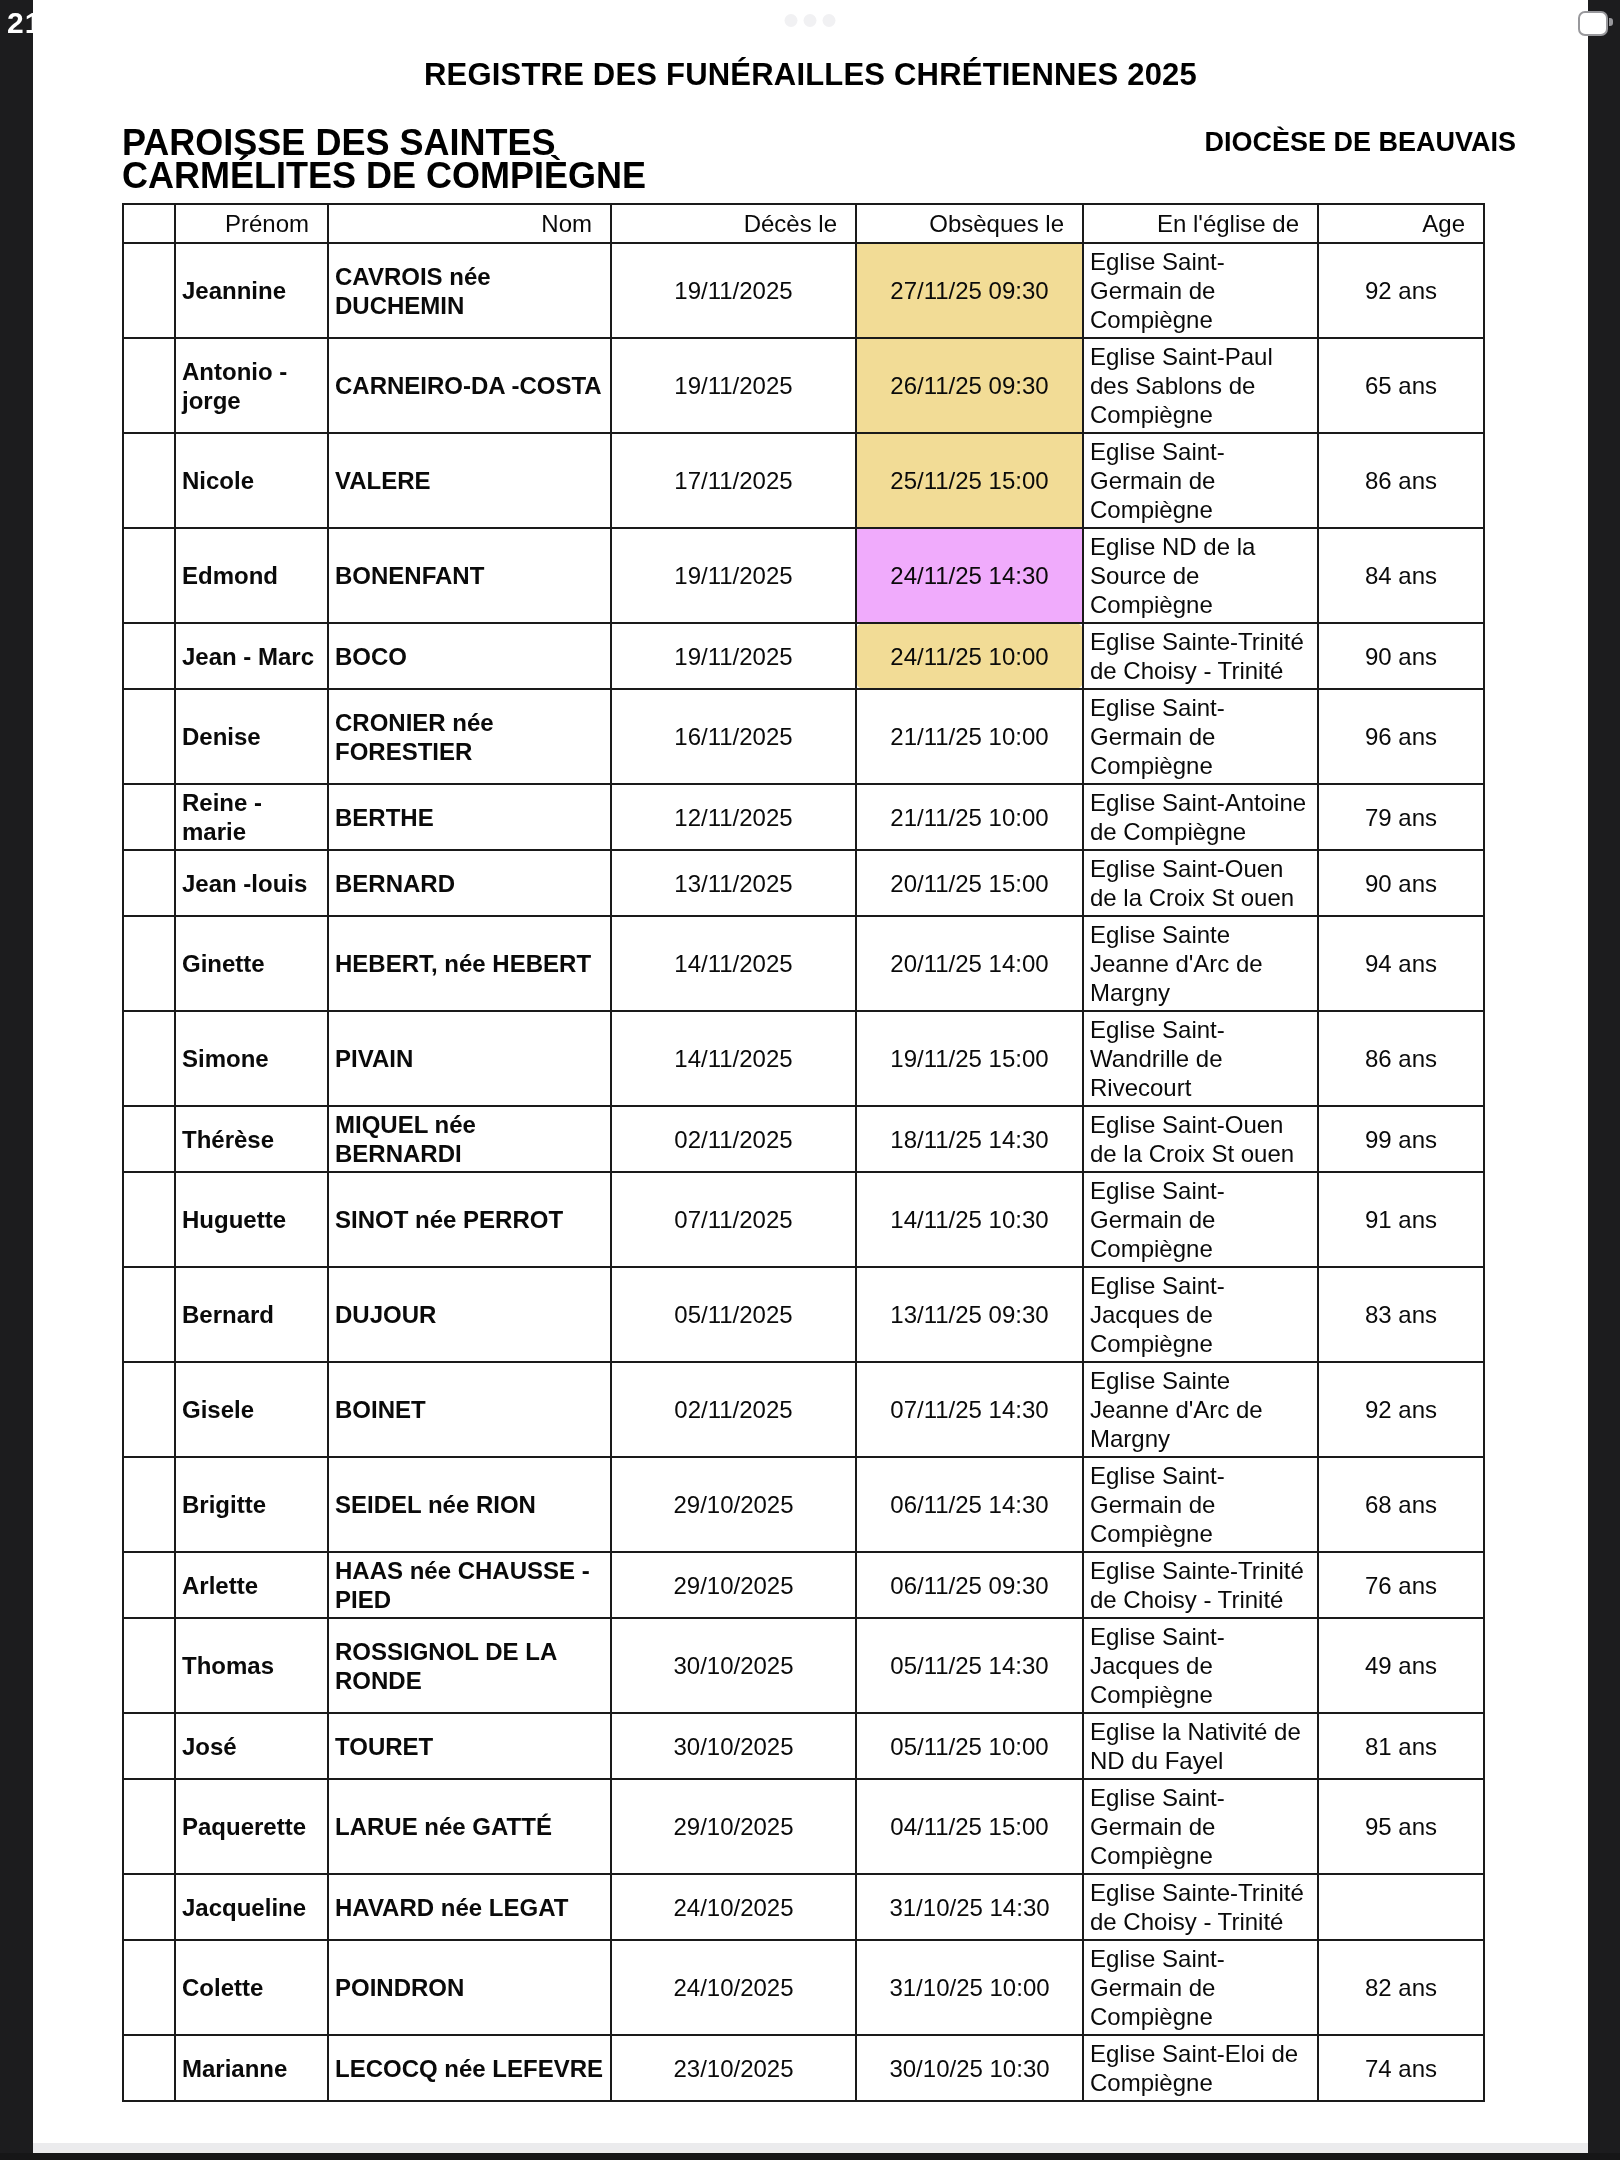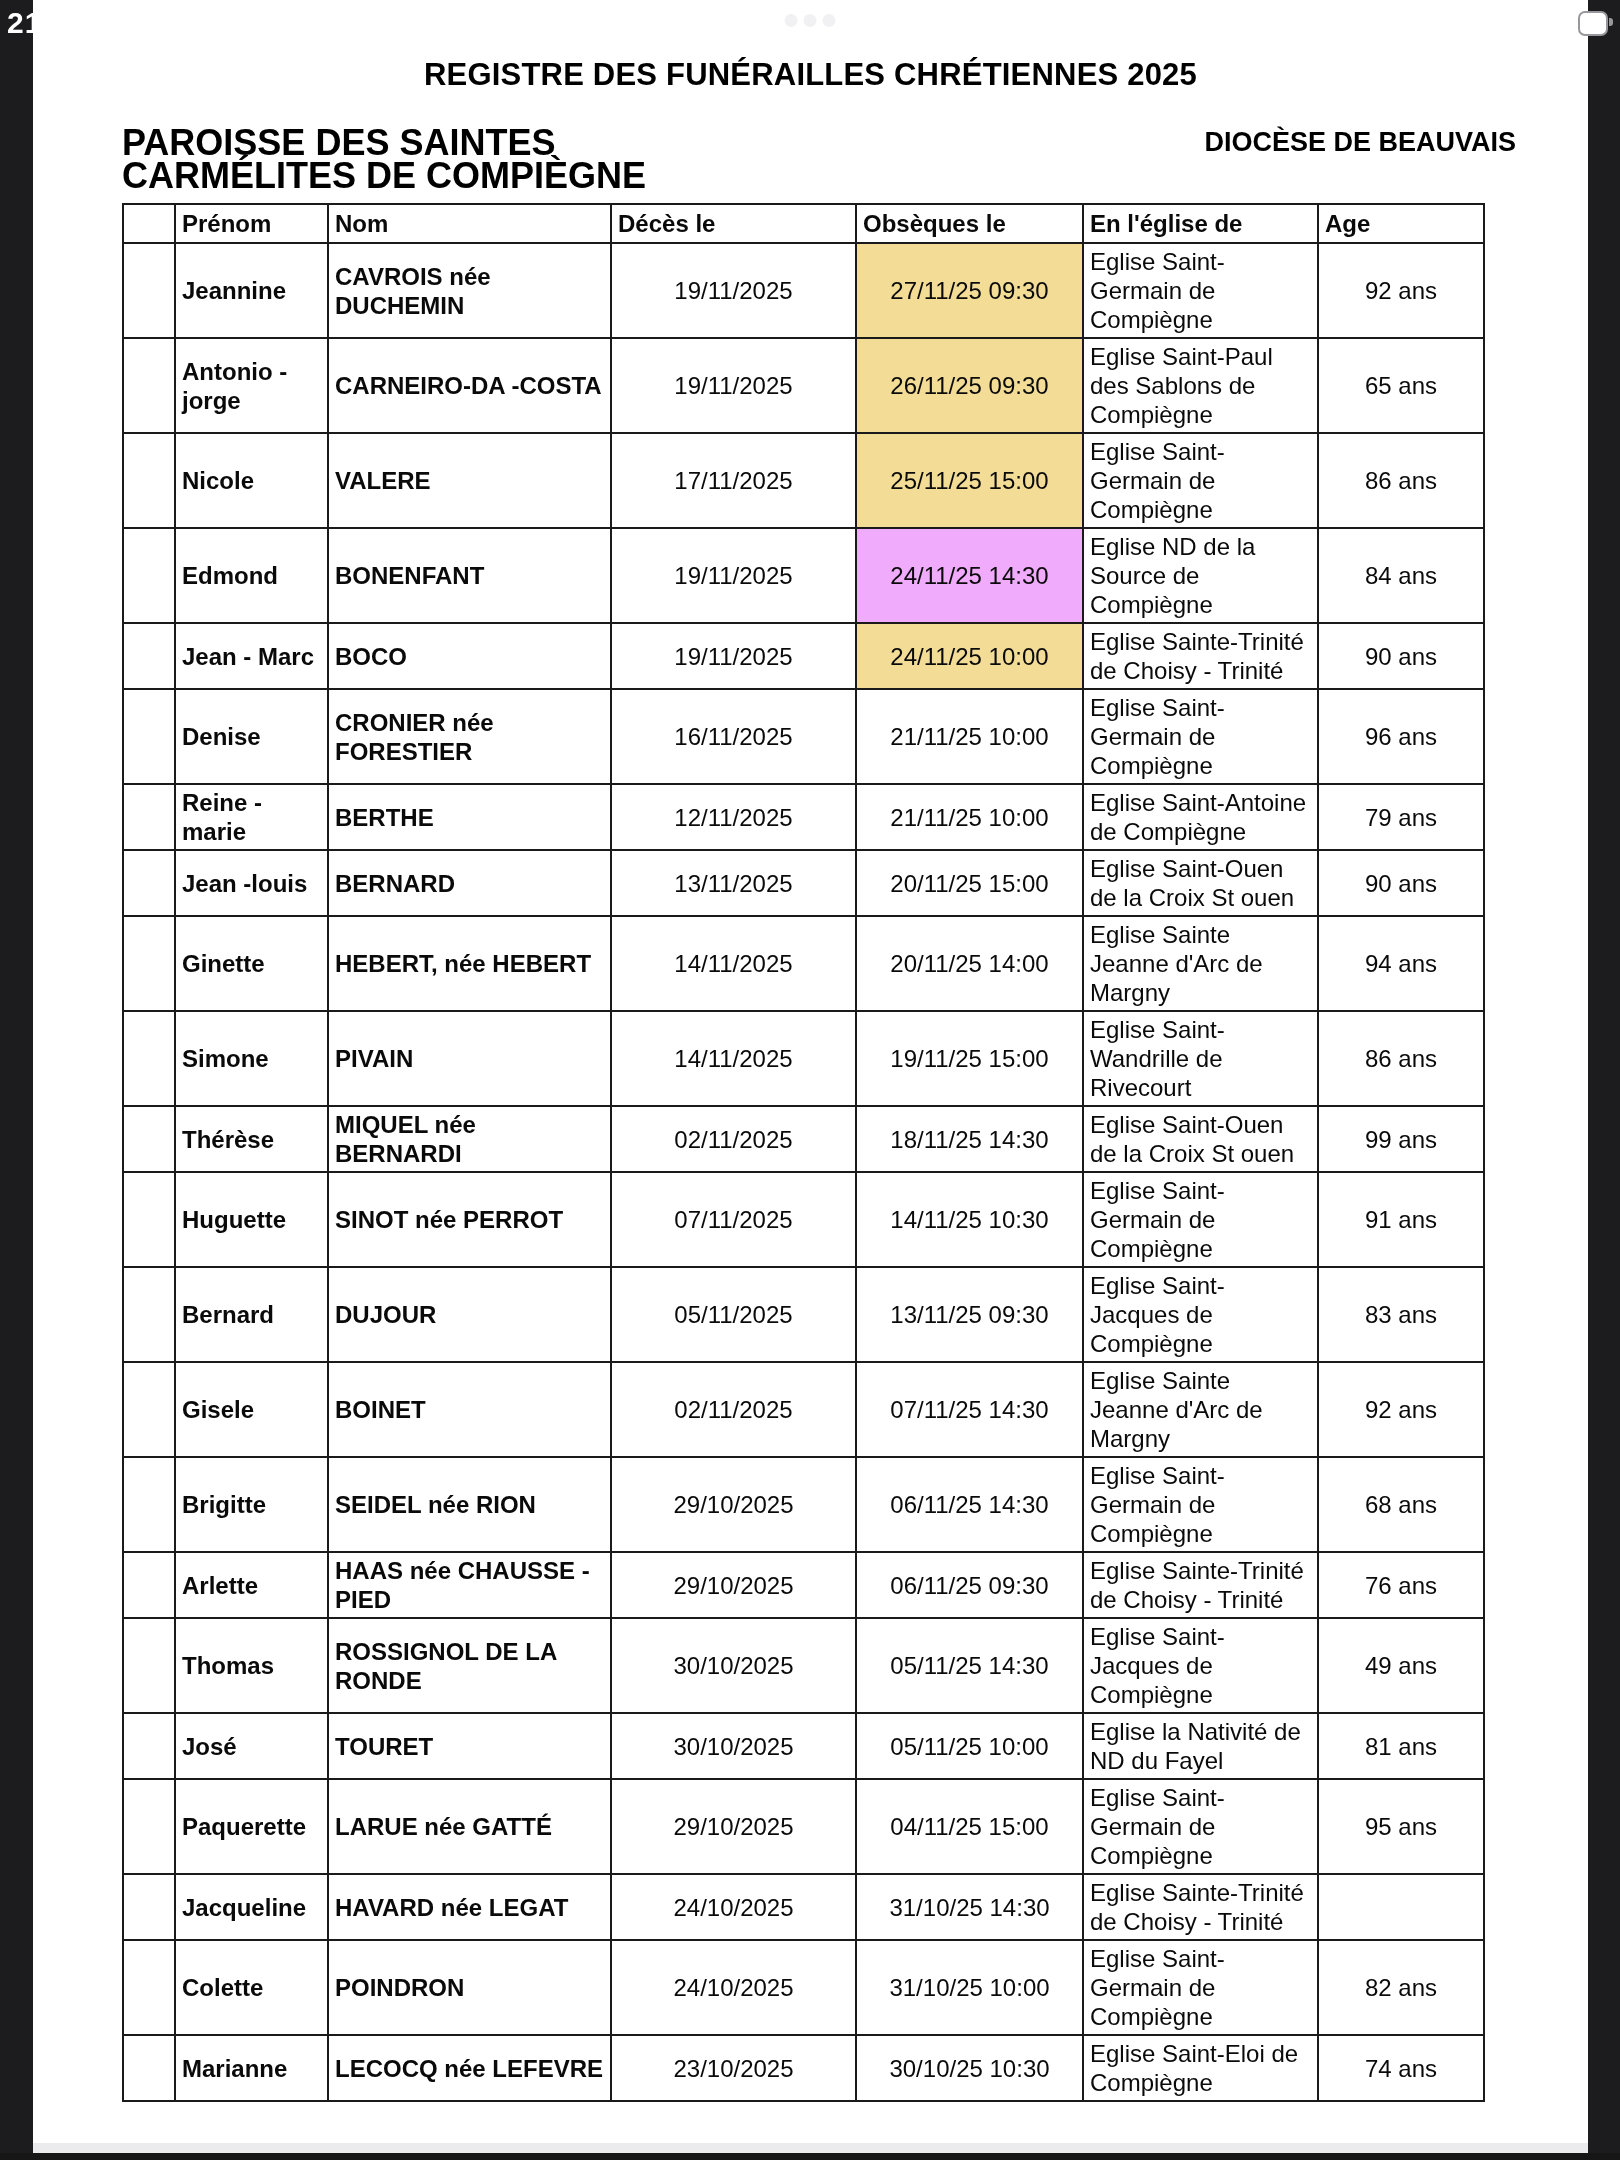--- a/index.html
+++ b/index.html
@@ -46,21 +46,21 @@
     margin:11px 0 0 89px;width:1361px;table-layout:fixed;
     border-collapse:collapse;
   }
   table.reg th, table.reg td{
     border:2px solid #1a1a1a;
     font-size:24px;line-height:29px;
     padding:3px 6px;
     vertical-align:middle;
     overflow:hidden;
   }
-  table.reg th{font-weight:bold;padding:4px 6px;text-align:left;}
+  table.reg th{font-weight:normal;padding:4px 18px;text-align:right;}
   th.c-center{text-align:center;}
   td.c-bold{font-weight:bold;}
   td.c-center{text-align:center;}
   td.c-right{text-align:center;padding-right:9px;margin-left:36px;}
   td.c-left{text-align:left;}
 </style>
 </head>
 <body>
 
 <div class="page">
@@ -127,21 +127,21 @@
           <td class="c-center">19/11/2025</td>
           <td class="c-center" style="background: #f0abfc;">24/11/25 14:30</td>
           <td class="c-left">Eglise ND de la Source de Compiègne</td>
           <td class="c-right">84 ans</td>
         </tr>
         <tr>
           <td class="c-left"></td>
           <td class="c-left c-bold">Jean - Marc</td>
           <td class="c-left c-bold">BOCO</td>
           <td class="c-center">19/11/2025</td>
-          <td class="c-center" style="background: rgb(242, 220, 150);">24/11/25 10:00</td>
+          <td class="c-center" style="background: rgb(242, 220, 150); border-radius: 8px;">24/11/25 10:00</td>
           <td class="c-left">Eglise Sainte-Trinité de Choisy - Trinité</td>
           <td class="c-right">90 ans</td>
         </tr>
         <tr>
           <td class="c-left"></td>
           <td class="c-left c-bold">Denise</td>
           <td class="c-left c-bold">CRONIER née FORESTIER</td>
           <td class="c-center">16/11/2025</td>
           <td class="c-center">21/11/25 10:00</td>
           <td class="c-left">Eglise Saint-Germain de Compiègne</td>

